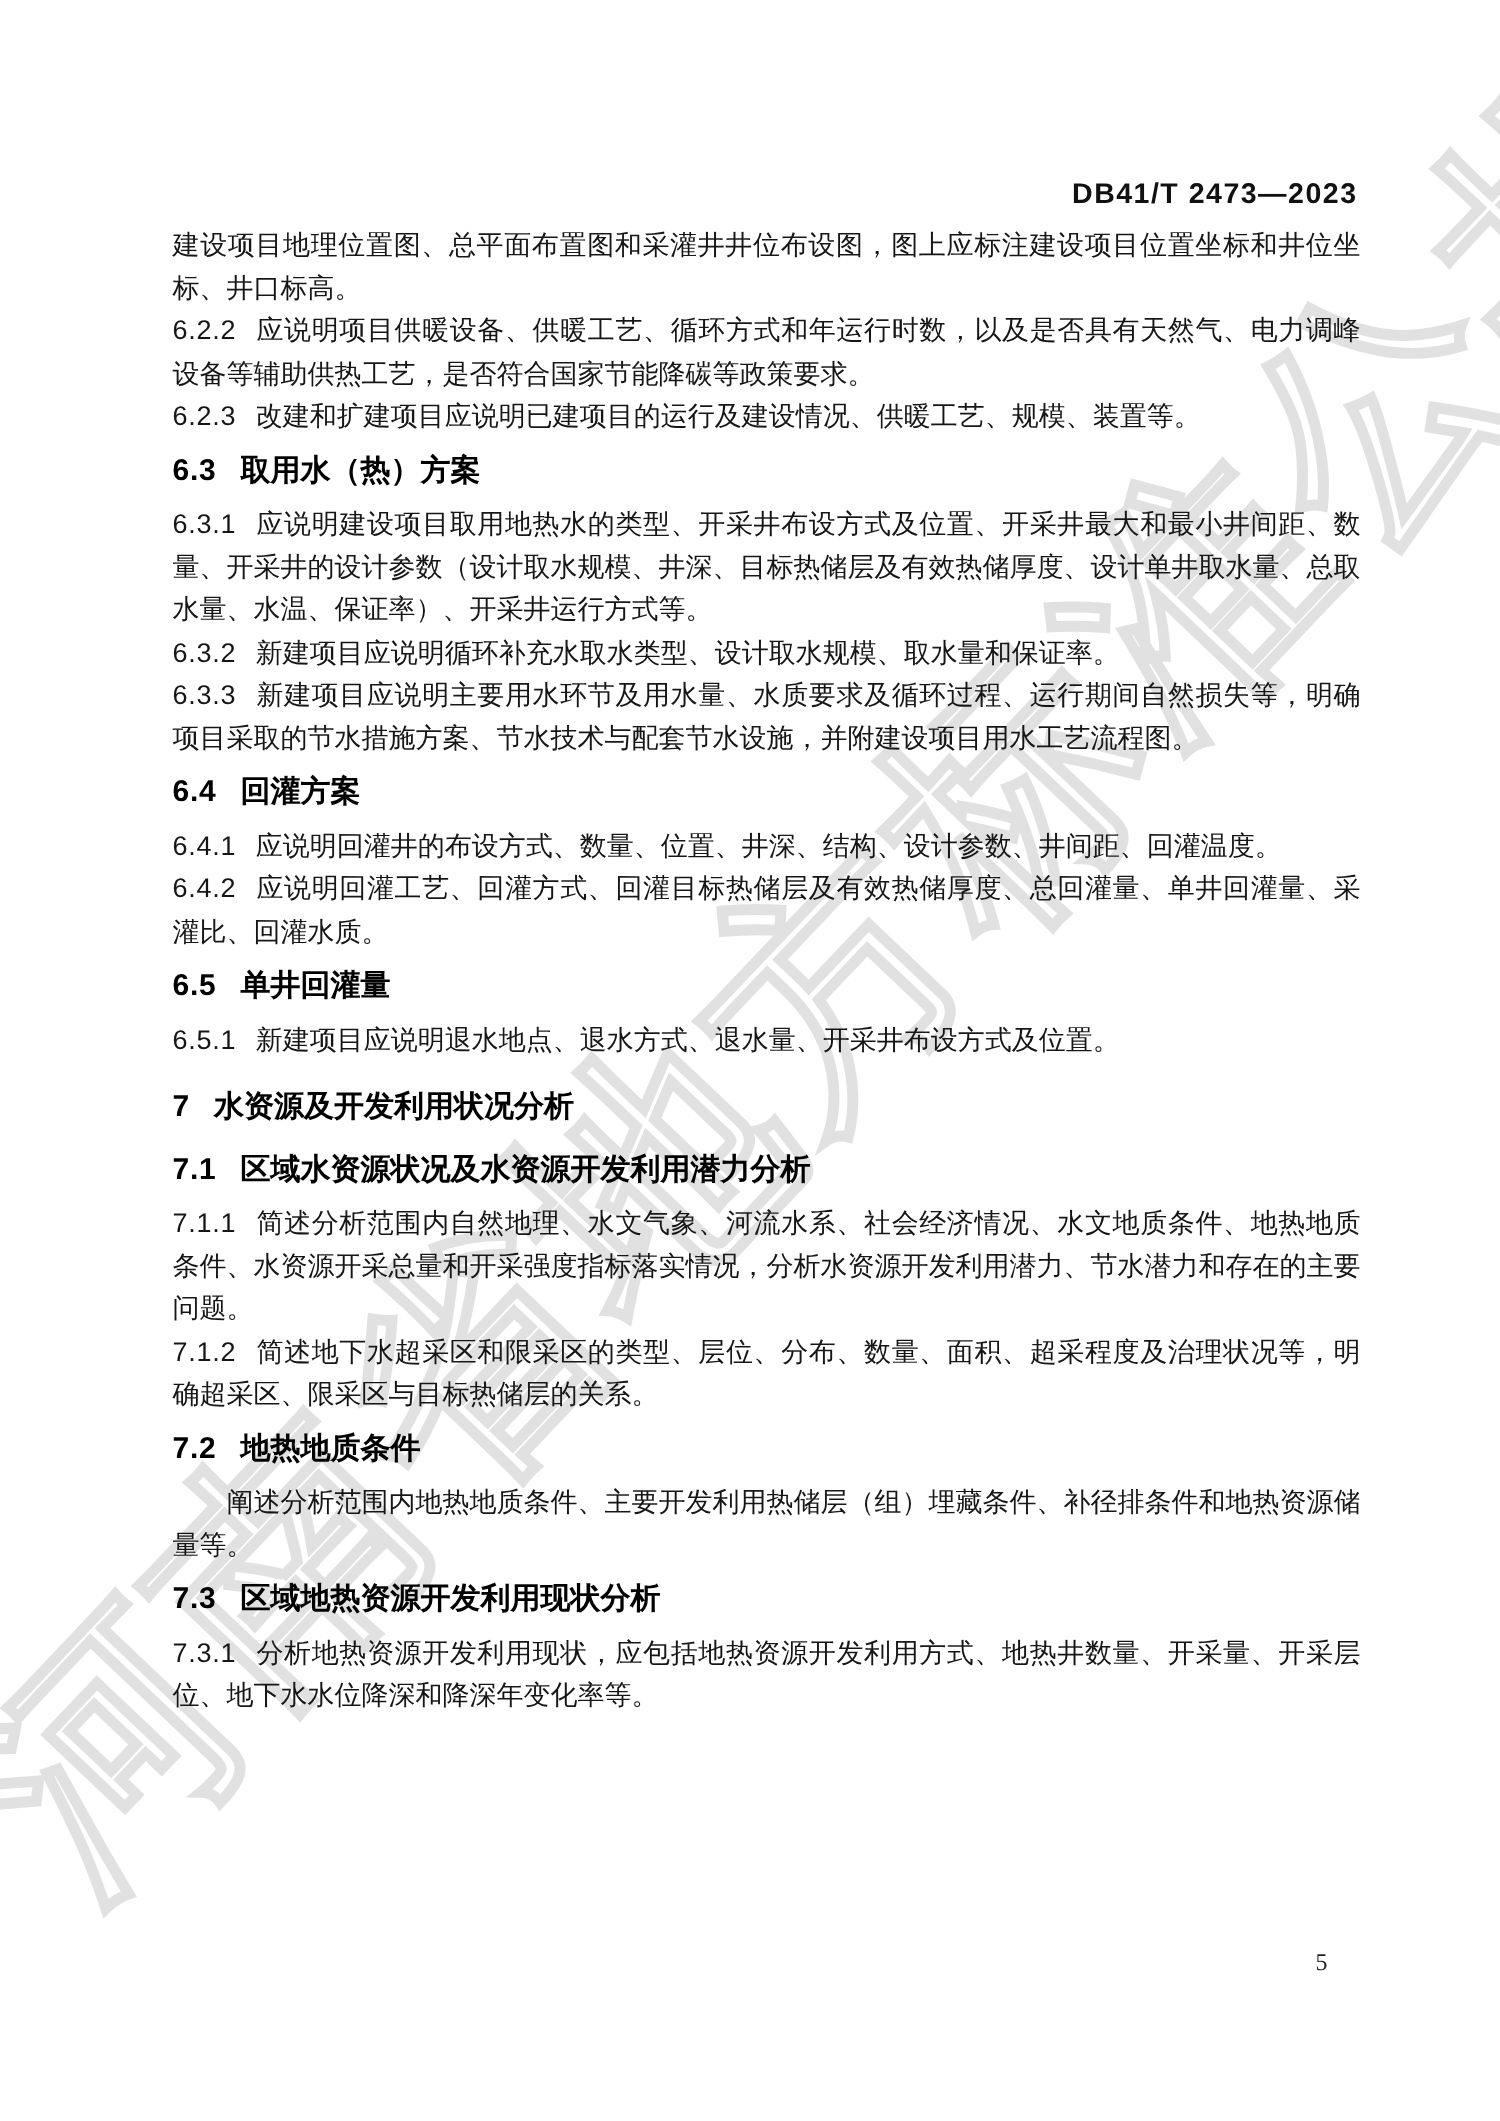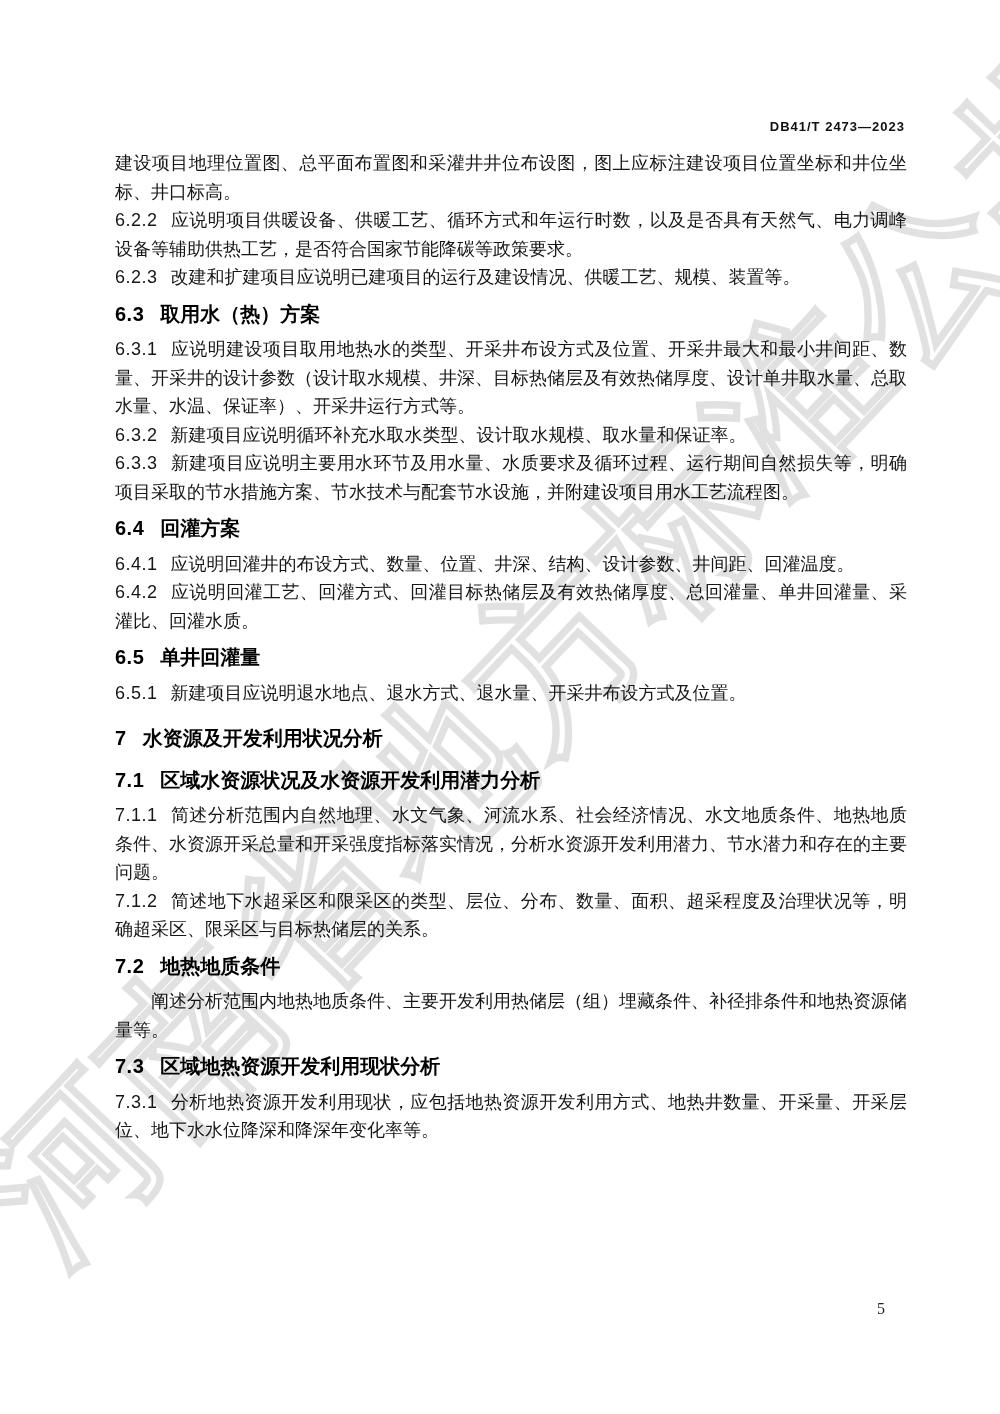--- a/index.html
+++ b/index.html
@@ -28,21 +28,21 @@
     -webkit-text-stroke:2px rgba(120,120,120,0.22);
     z-index:0;
     pointer-events:none;
     user-select:none;
   }
   .doc-header {
     position:absolute;
     top:119px;
     right:95px;
     font-family:"Liberation Sans","DejaVu Sans",sans-serif;
-    font-size:13px;
+    font-size:19px;
     font-weight:bold;
     letter-spacing:1px;
     color:#111;
     z-index:1;
   }
   .doc-body {
     position:absolute;
     top:149px;
     left:115px;
     width:792px;

